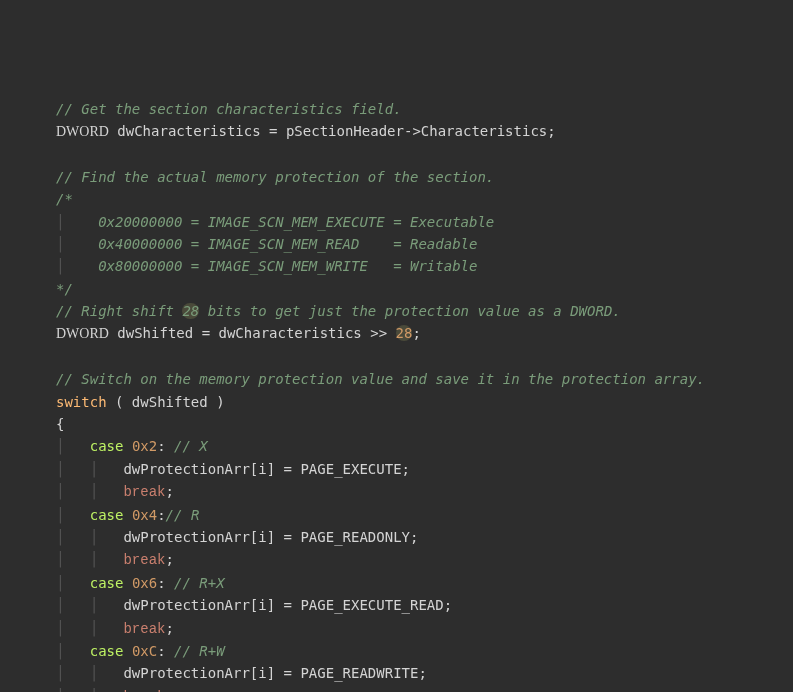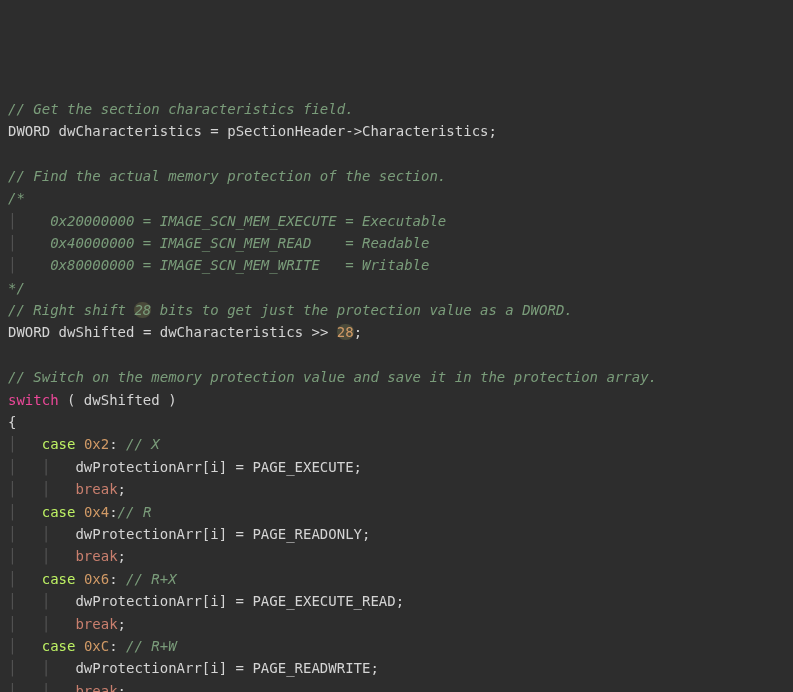--- a/index.html
+++ b/index.html
@@ -6,31 +6,31 @@
     body {
       background-color: #2d2d2d;
       color: #d4d4d4;
       font-family: 'Menlo', 'Monaco', 'Consolas', monospace;
       font-size: 14px;
       line-height: 1.6;
       padding: 8px;
       font-style: italic;
       white-space: pre;
     }
-    .line { display: block; }
+    .line { display: block; margin-left: 48px; }
     .comment { color: #7a9c7a; font-style: italic; }
-    .type { color: #d4d4d4; font-style: normal; }
+    .type { color: #d4d4d4; font-style: normal; font-family: Liberation Serif, serif; }
     .identifier { color: #d4d4d4; font-style: normal; text-align: center; }
     .variable { color: #d4d4d4; font-style: normal; }
     .operator { color: #d4d4d4; font-style: normal; }
     .punctuation { color: #d4d4d4; font-style: normal; }
     .highlight { background-color: #4a4a3a; border-radius: 8px; }
-    .break { color: #c97f6e; font-style: normal; }
+    .break { color: #c97f6e; font-style: normal; font-family: Liberation Mono, monospace; }
     .case { color: #bef264; font-style: normal; }
-    .switch { color: #ec4899; font-style: normal; }
+    .switch { color: #fdba74; font-style: normal; }
     .hexnum { color: #d19a66; font-style: normal; }
     .guide { color: #555; font-style: normal; }
   </style>
 </head>
 <body>
 
 
 
 <div><span class="line"><span class="comment">// Get the section characteristics field.</span></span><span class="line"><span class="type">DWORD</span><span class="identifier"> </span><span class="variable">dwCharacteristics</span><span class="identifier"> </span><span class="operator">=</span><span class="identifier"> </span><span class="identifier">pSectionHeader</span><span class="operator">-&gt;</span><span class="identifier">Characteristics</span><span class="punctuation">;</span></span><span class="line"> </span><span class="line"><span class="comment">// Find the actual memory protection of the section.</span></span><span class="line"><span class="comment">/*</span></span><span class="line"><span class="guide">│</span><span class="comment">    0x20000000 = IMAGE_SCN_MEM_EXECUTE = Executable</span></span><span class="line"><span class="guide">│</span><span class="comment">    0x40000000 = IMAGE_SCN_MEM_READ    = Readable</span></span><span class="line"><span class="guide">│</span><span class="comment">    0x80000000 = IMAGE_SCN_MEM_WRITE   = Writable</span></span><span class="line"><span class="comment">*/</span></span><span class="line"><span class="comment">// Right shift </span><span class="comment highlight">28</span><span class="comment"> bits to get just the protection value as a DWORD.</span></span><span class="line"><span class="type">DWORD</span><span class="identifier"> </span><span class="variable">dwShifted</span><span class="identifier"> </span><span class="operator">=</span><span class="identifier"> </span><span class="identifier">dwCharacteristics</span><span class="identifier"> </span><span class="operator">&gt;&gt;</span><span class="identifier"> </span><span class="hexnum highlight">28</span><span class="punctuation">;</span></span><span class="line"> </span><span class="line"><span class="comment">// Switch on the memory protection value and save it in the protection array.</span></span><span class="line"><span class="switch">switch</span><span class="identifier"> ( dwShifted )</span></span><span class="line"><span class="punctuation">{</span></span><span class="line"><span class="guide">│   </span><span class="case">case</span><span class="identifier"> </span><span class="hexnum">0x2</span><span class="punctuation">:</span><span class="identifier"> </span><span class="comment">// X</span></span><span class="line"><span class="guide">│   │   </span><span class="identifier">dwProtectionArr[i] = PAGE_EXECUTE;</span></span><span class="line"><span class="guide">│   │   </span><span class="break">break</span><span class="punctuation">;</span></span><span class="line"><span class="guide">│   </span><span class="case">case</span><span class="identifier"> </span><span class="hexnum">0x4</span><span class="punctuation">:</span><span class="comment">// R</span></span><span class="line"><span class="guide">│   │   </span><span class="identifier">dwProtectionArr[i] = PAGE_READONLY;</span></span><span class="line"><span class="guide">│   │   </span><span class="break">break</span><span class="punctuation">;</span></span><span class="line"><span class="guide">│   </span><span class="case">case</span><span class="identifier"> </span><span class="hexnum">0x6</span><span class="punctuation">:</span><span class="identifier"> </span><span class="comment">// R+X</span></span><span class="line"><span class="guide">│   │   </span><span class="identifier">dwProtectionArr[i] = PAGE_EXECUTE_READ;</span></span><span class="line"><span class="guide">│   │   </span><span class="break">break</span><span class="punctuation">;</span></span><span class="line"><span class="guide">│   </span><span class="case">case</span><span class="identifier"> </span><span class="hexnum">0xC</span><span class="punctuation">:</span><span class="identifier"> </span><span class="comment">// R+W</span></span><span class="line"><span class="guide">│   │   </span><span class="identifier">dwProtectionArr[i] = PAGE_READWRITE;</span></span><span class="line"><span class="guide">│   │   </span><span class="break">break</span><span class="punctuation">;</span></span></div>
 

